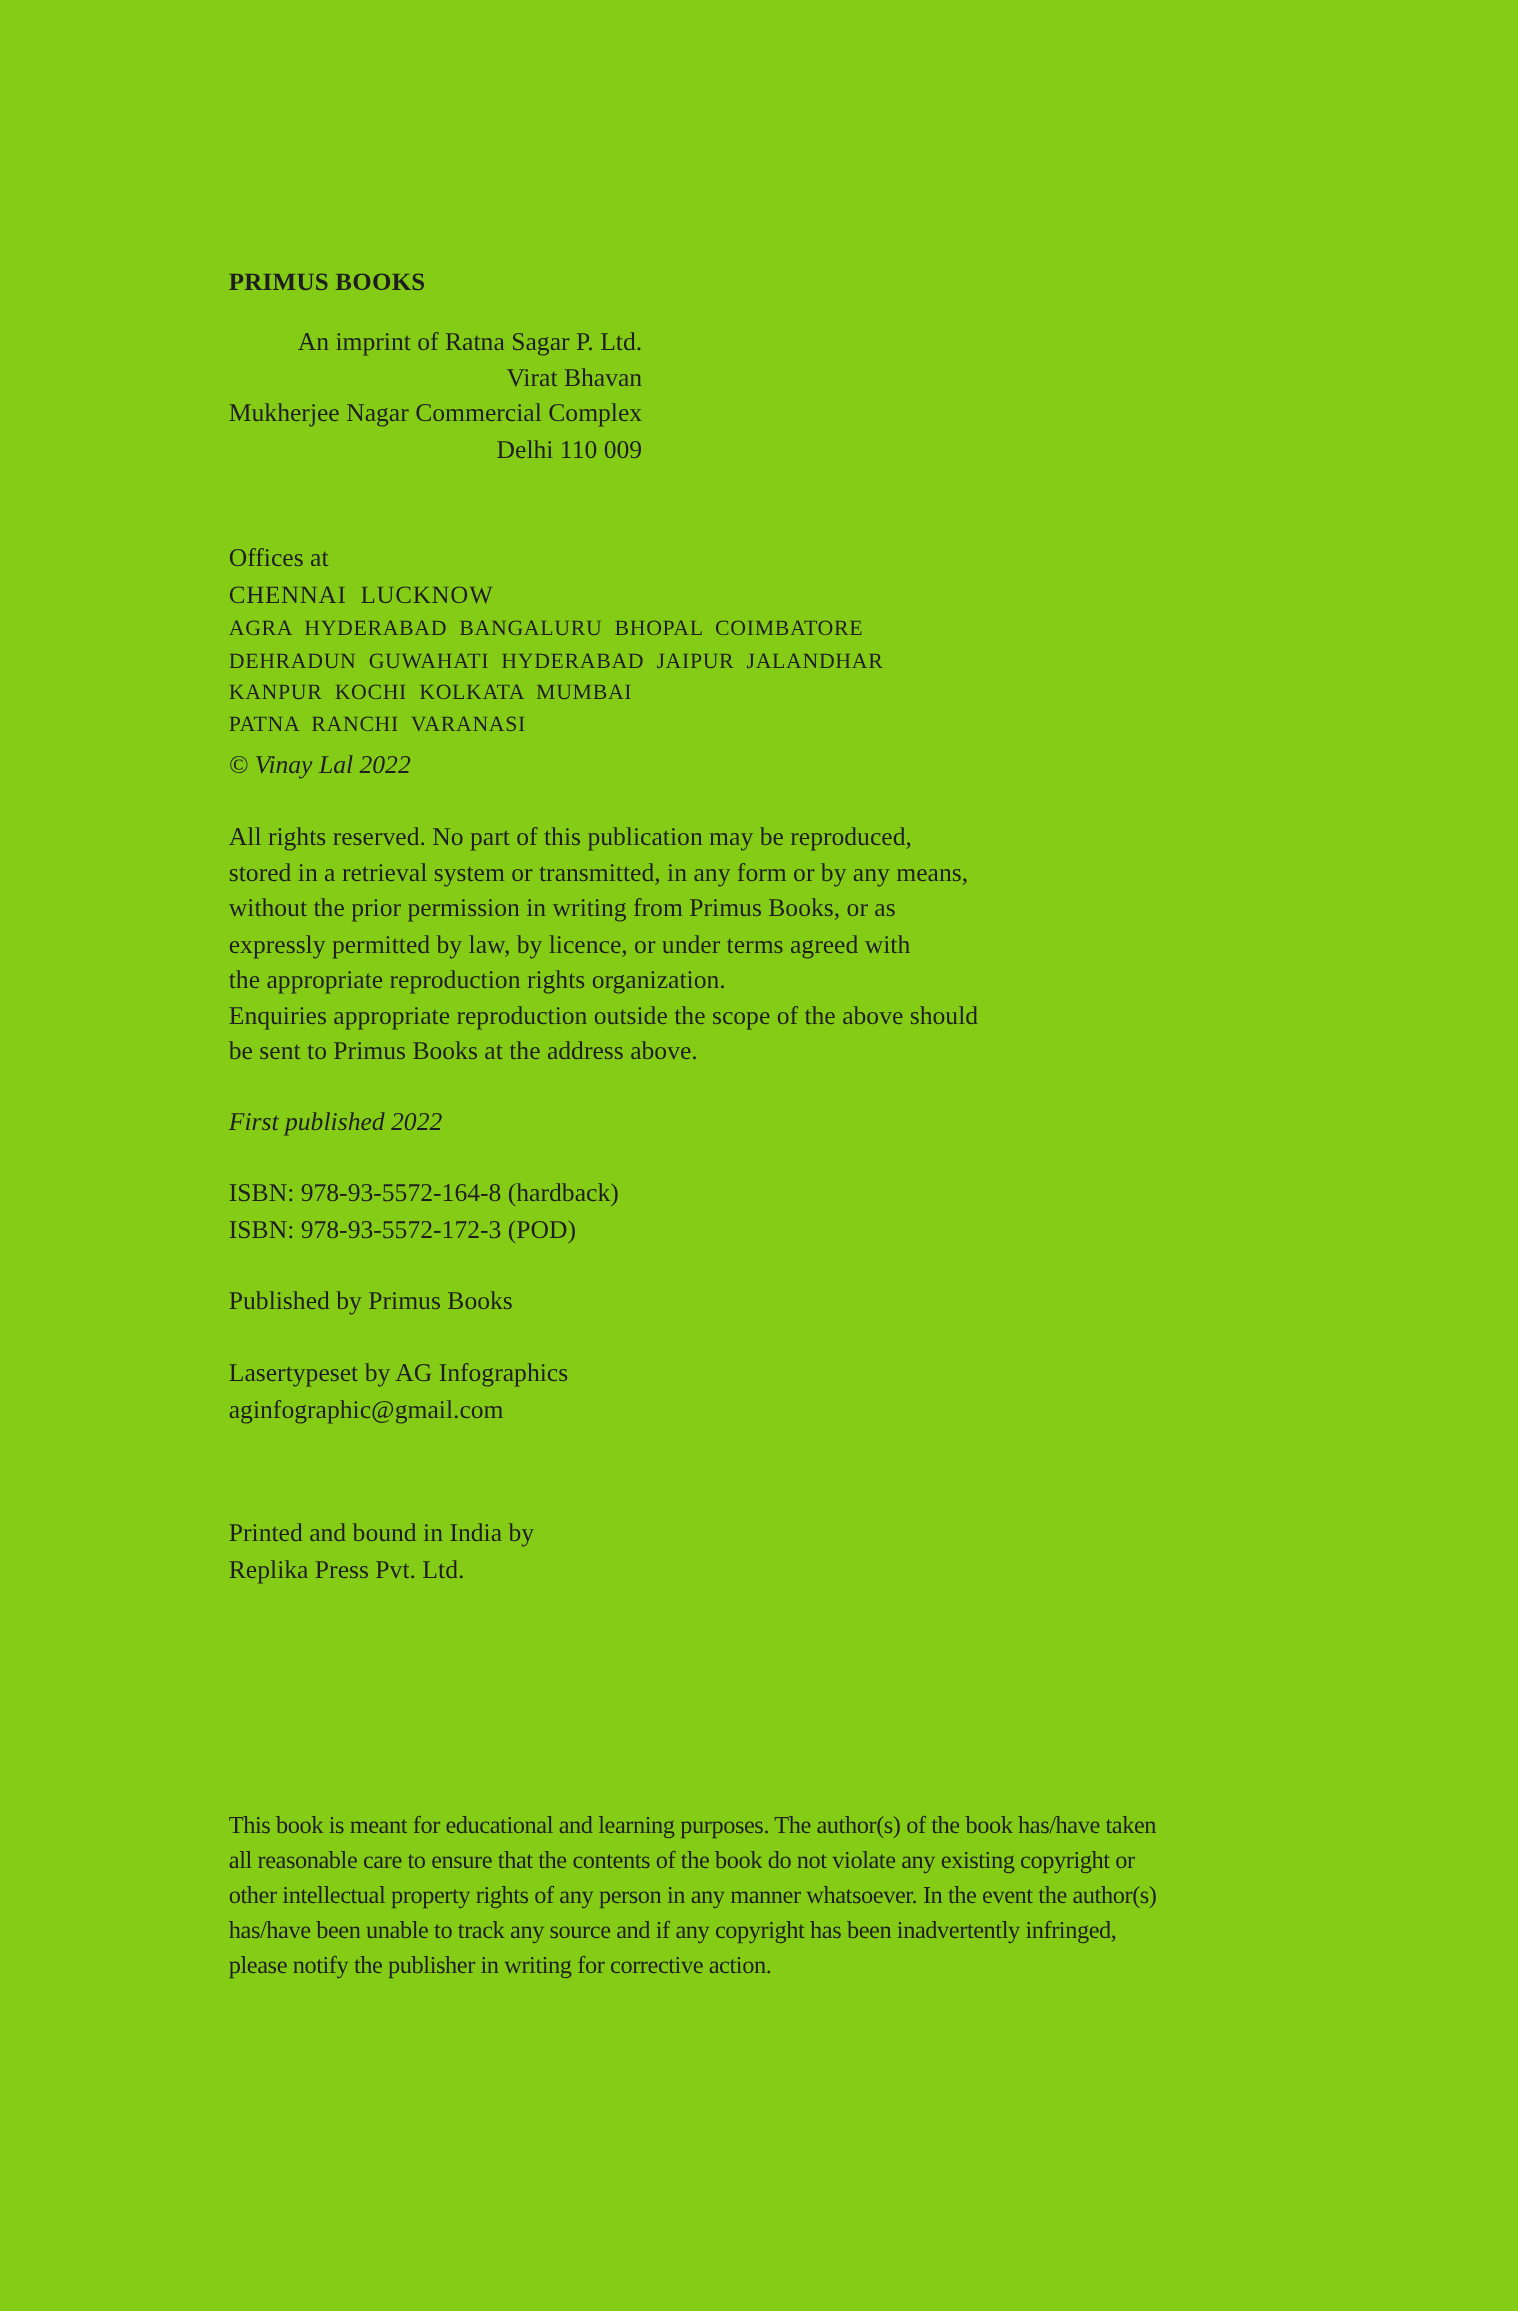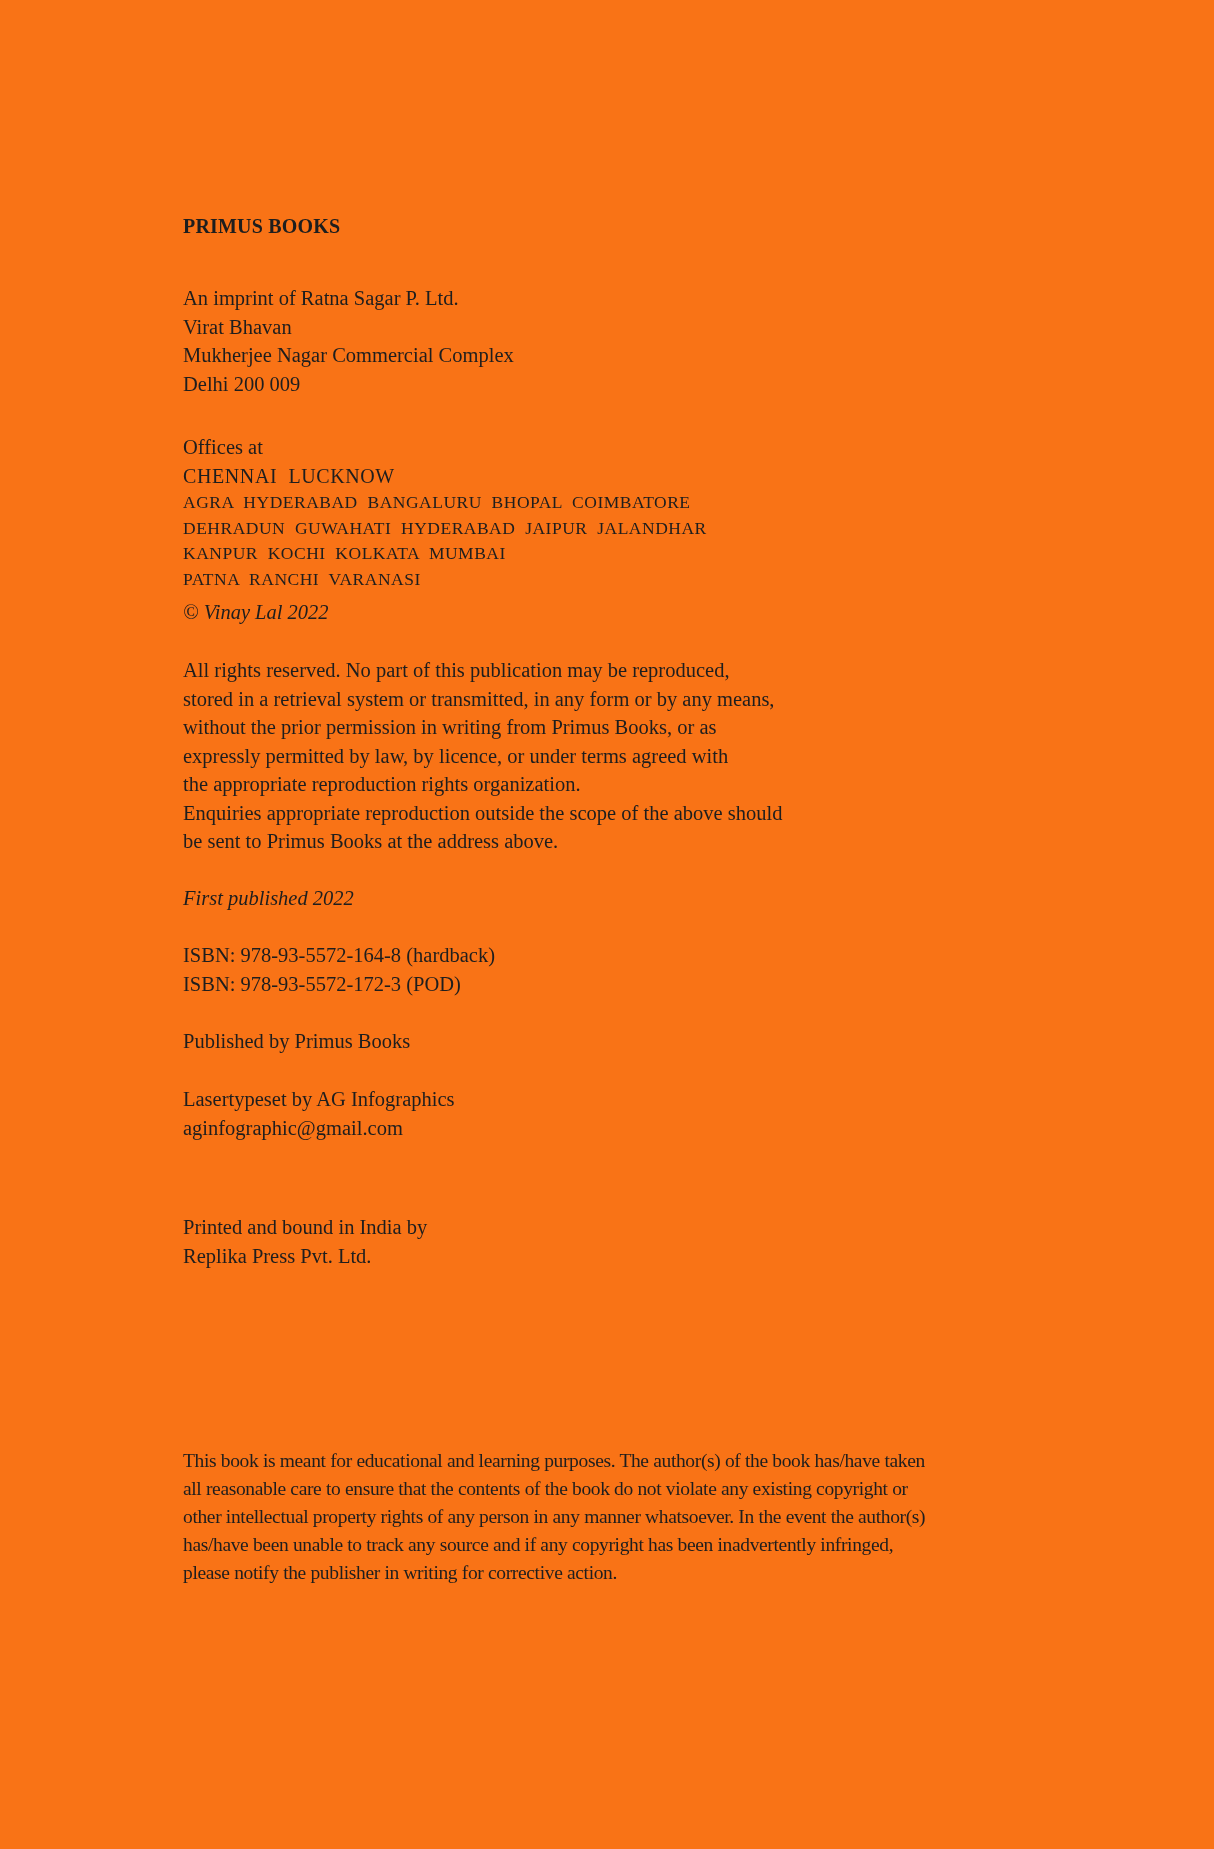--- a/index.html
+++ b/index.html
@@ -13,37 +13,37 @@
       position: relative;
       overflow: hidden;
       font-family: "Liberation Serif", "DejaVu Serif", serif;
       color: #1e1e1e;
     }
     .page {
       position: absolute;
       left: 0; top: 0;
       width: 1214px;
       height: 1849px;
-      background: #f97316;
+      background: #84cc16;
     }
     .block {
       position: absolute;
       left: 183px;
       font-size: 20.5px;
       line-height: 28.5px;
       white-space: nowrap;
     }
     .line { display: block; }
     .publisher-name {
       top: 212px;
       font-weight: bold;
       font-size: 20px;
       letter-spacing: 0.2px;
     }
-    .address { top: 284px; }
+    .address { top: 260px; text-align: right; }
     .offices { top: 433px; }
     .offices .major { font-size: 20px; letter-spacing: 0.6px; }
     .offices .minor { font-size: 17.5px; letter-spacing: 0.5px; line-height: 25.5px; }
     .copyright { top: 598px; font-style: italic; }
     .rights { top: 656px; }
     .first-pub { top: 884px; font-style: italic; }
     .isbn { top: 941px; }
     .published-by { top: 1027px; }
     .typeset { top: 1085px; }
     .printed { top: 1170px; margin-top: 43px; }
@@ -60,21 +60,21 @@
 <div class="page">
 
   <div class="block publisher-name">
     <span class="line">PRIMUS BOOKS</span>
   </div>
 
   <div class="block address">
     <span class="line">An imprint of Ratna Sagar P. Ltd.</span>
     <span class="line">Virat Bhavan</span>
     <span class="line">Mukherjee Nagar Commercial Complex</span>
-    <span class="line">Delhi 200 009</span>
+    <span class="line">Delhi 110 009</span>
   </div>
 
   <div class="block offices">
     <span class="line">Offices at</span>
     <span class="line major" style="white-space: pre;">CHENNAI  LUCKNOW</span>
     <span class="line minor" style="white-space: pre;">AGRA  HYDERABAD  BANGALURU  BHOPAL  COIMBATORE</span>
     <span class="line minor" style="white-space: pre;">DEHRADUN  GUWAHATI  HYDERABAD  JAIPUR  JALANDHAR</span>
     <span class="line minor" style="white-space: pre;">KANPUR  KOCHI  KOLKATA  MUMBAI</span>
     <span class="line minor" style="white-space: pre;">PATNA  RANCHI  VARANASI</span>
   </div>

